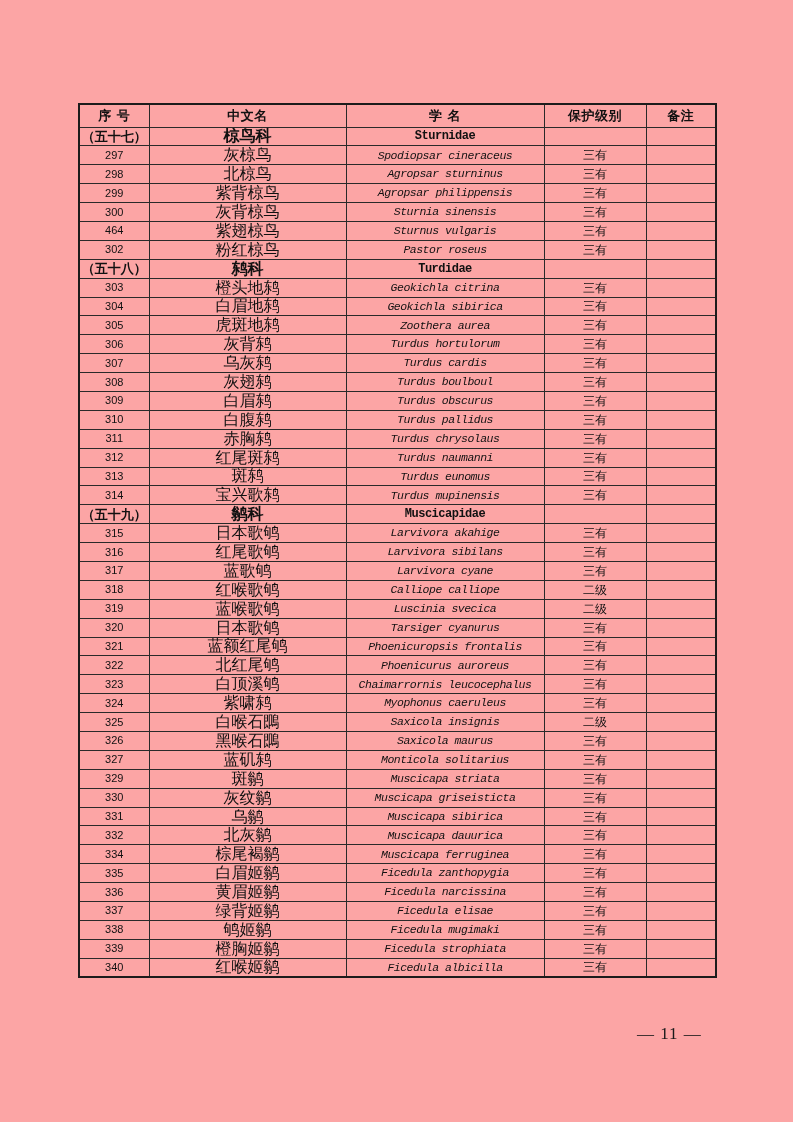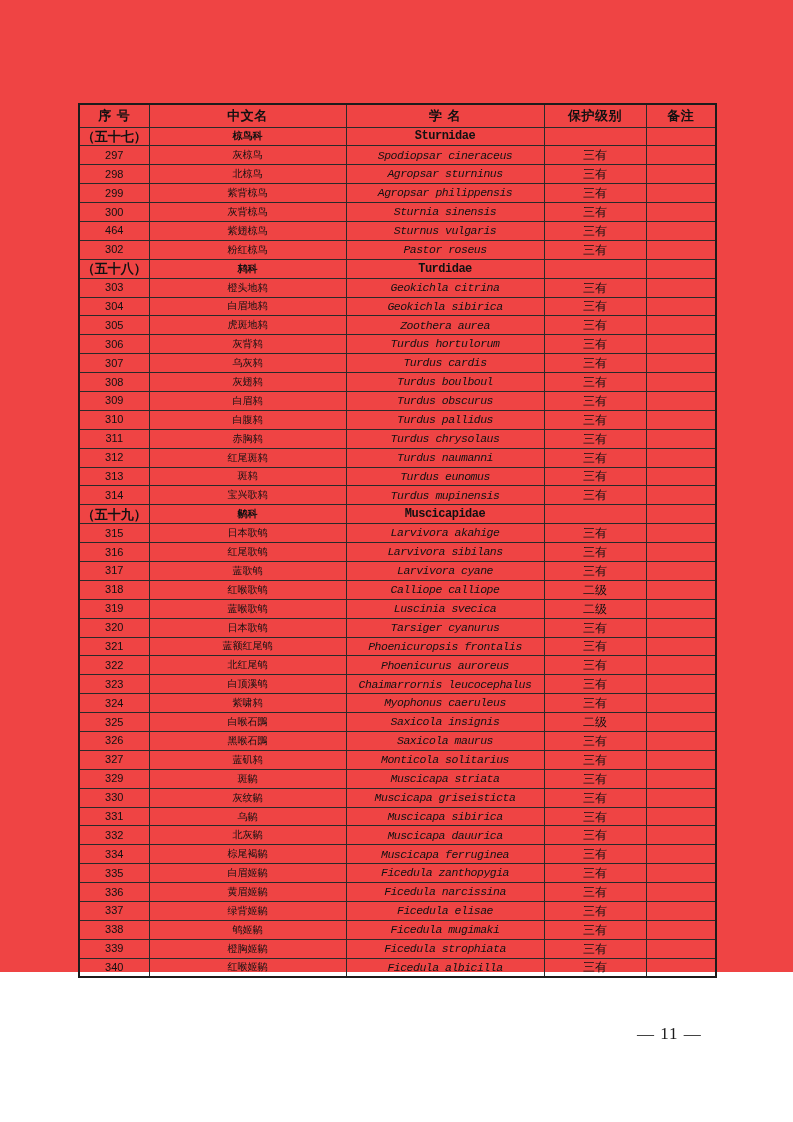--- a/index.html
+++ b/index.html
@@ -5,22 +5,22 @@
   html, body {
     margin: 0; padding: 0;
     background: #ffffff;
     width: 793px; height: 1122px;
     font-family: "DejaVu Sans", sans-serif;
     color: #111;
     overflow: hidden;
   }
   .page {
     position: relative;
-    width: 793px; height: 972px;
-    background: #ef4444;
+    width: 793px; height: 1122px;
+    background: #fca5a5;
   }
   table.species {
     position: absolute;
     left: 78px; top: 103px;
     width: 637px;
     border-collapse: collapse;
     table-layout: fixed;
     border: 2px solid #1c1c1c;
   }
   table.species th, table.species td {
@@ -40,21 +40,21 @@
     font-weight: bold;
     font-size: 13px;
     white-space: pre;
     letter-spacing: 0.5px;
   }
   td.col-no { font-family: "Liberation Sans", sans-serif; font-size: 11px; }
   tr.family td.col-no {
     font-family: "DejaVu Sans", sans-serif;
     font-weight: bold; font-size: 13px;
   }
-  td.col-cn { font-family: "DejaVu Sans", sans-serif; font-size: 10px; }
+  td.col-cn { font-family: "DejaVu Sans", sans-serif; font-size: 16px; }
   tr.family td.col-cn { font-weight: bold; }
   td.col-latin {
     font-family: "Liberation Mono", "DejaVu Sans Mono", monospace;
     font-size: 11.5px;
     font-style: italic;
     letter-spacing: -0.5px;
   }
   tr.family td.col-latin {
     font-style: normal;
     font-weight: bold;

